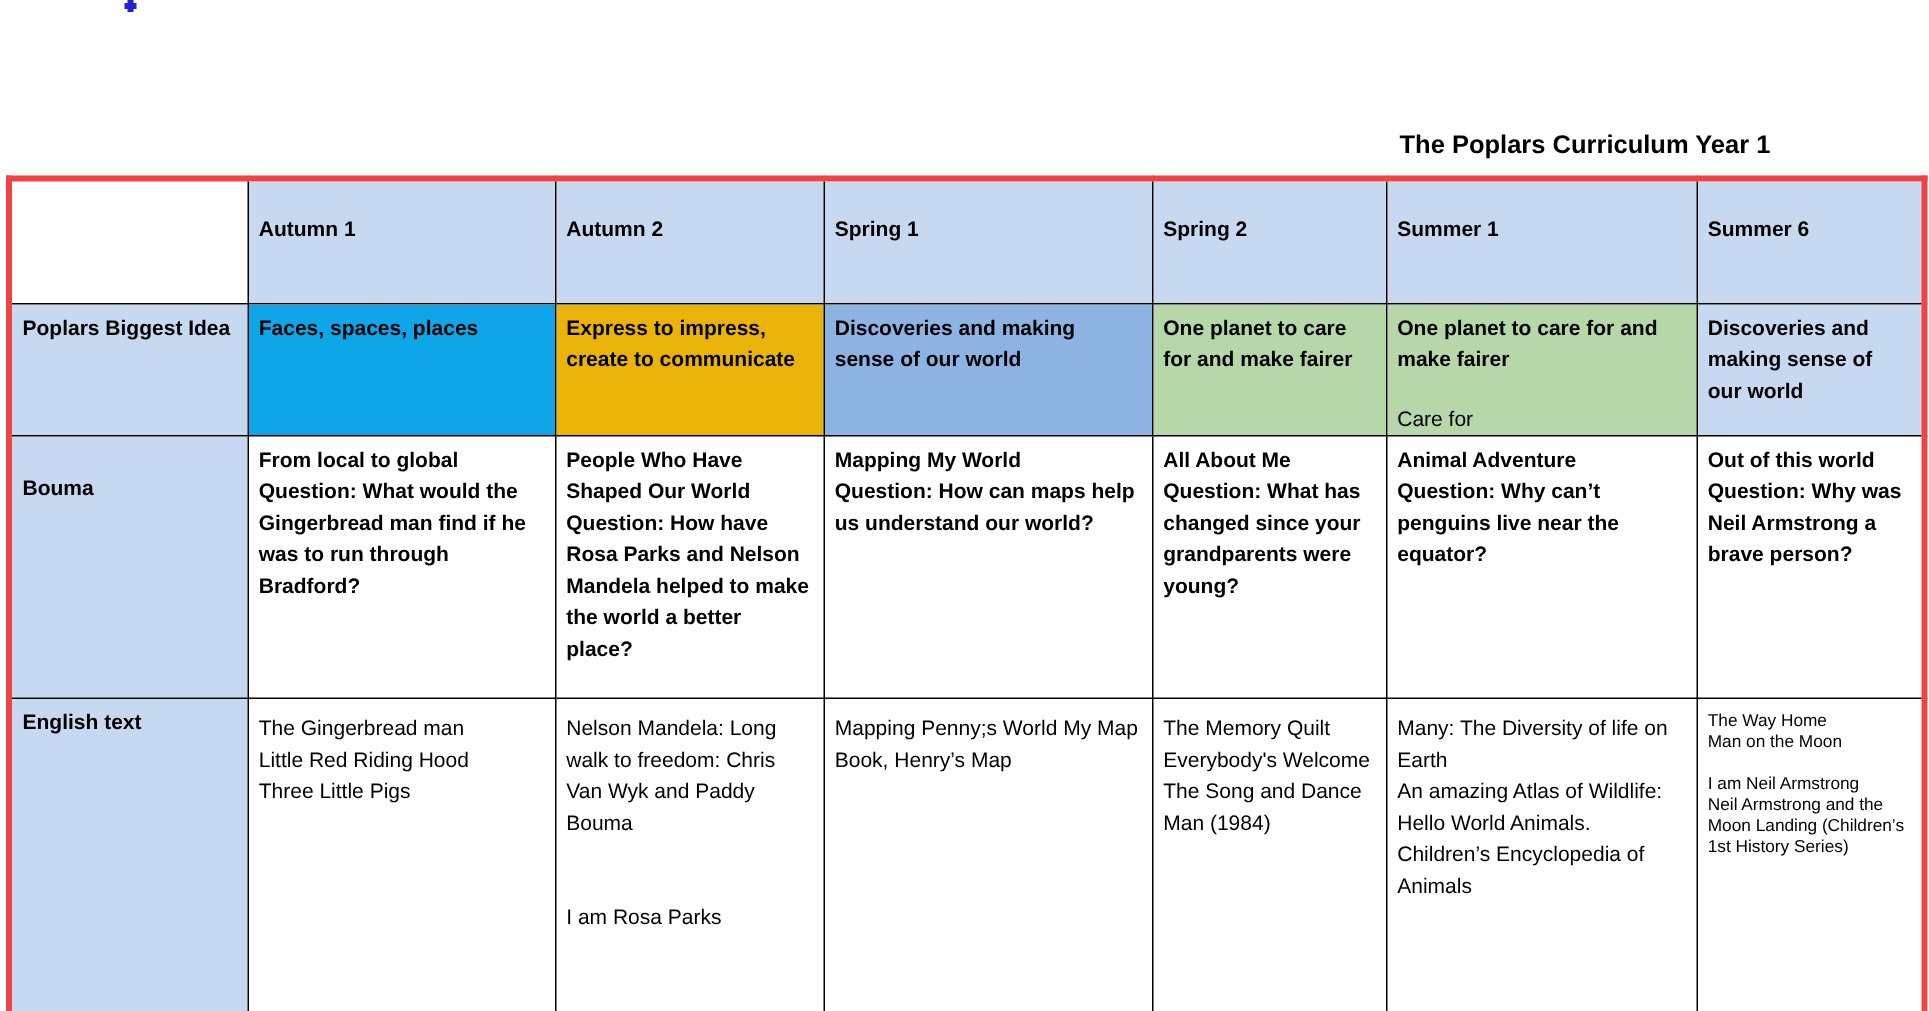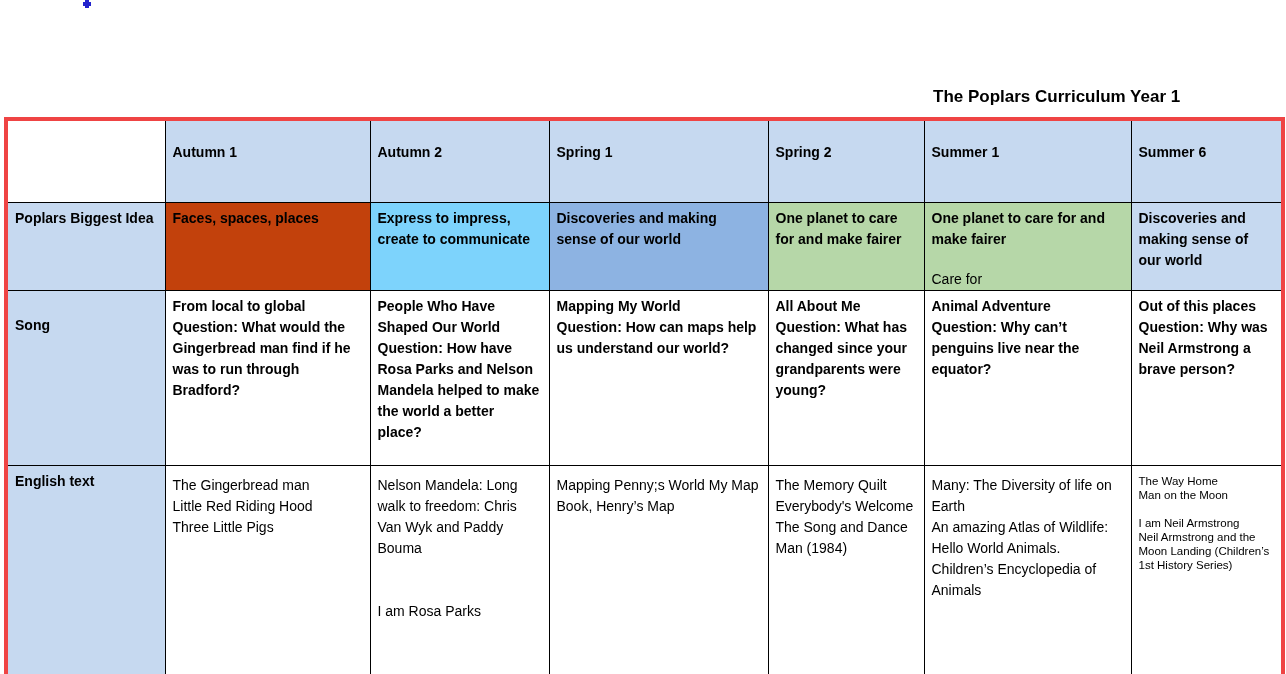--- a/index.html
+++ b/index.html
@@ -52,22 +52,22 @@
 
   th.season { font-weight: bold; padding-top: 21px; background: #c6d9f0; }
   th.corner { background: #ffffff; }
 
   td.rowlabel { background: #c6d9f0; font-weight: bold; }
   td.rowlabel.pad { padding-top: 24px; }
 
   .pre { white-space: pre-line; }
   .b   { font-weight: bold; }
 
-  td.bg-orange   { background: #c2410c; }
-  td.bg-lavender { background: #7dd3fc; }
+  td.bg-orange   { background: #0ea5e9; }
+  td.bg-lavender { background: #eab308; }
   td.bg-midblue  { background: #8db3e2; }
   td.bg-green    { background: #b6d7a8; margin-left: 32px; }
   td.bg-ltblue   { background: #c6d9f0; }
 
   td.english { padding-top: 9px; margin-top: 38px; }
   td.english.small { font-size: 11.5px; line-height: 14px; padding-top: 8px; }
 
   .note { margin-top: 19px; font-weight: normal; }
 </style>
 </head>
@@ -106,32 +106,32 @@
     <td class="bg-midblue b pre">Discoveries and making sense of our world</td>
     <td class="bg-green b pre">One planet to care for and make fairer</td>
     <td class="bg-green">
       <div class="b pre">One planet to care for and make fairer</div>
       <div class="note pre">Care for</div>
     </td>
     <td class="bg-ltblue b pre">Discoveries and making sense of our world</td>
   </tr>
 
   <tr class="r-title">
-    <td class="rowlabel pad">Song</td>
+    <td class="rowlabel pad">Bouma</td>
     <td class="b pre">From local to global
 Question: What would the Gingerbread man find if he was to run through Bradford?</td>
     <td class="b pre">People Who Have Shaped Our World
 Question: How have Rosa Parks and Nelson Mandela helped to make the world a better place?</td>
     <td class="b pre">Mapping My World
 Question: How can maps help us understand our world?</td>
     <td class="b pre">All About Me
 Question: What has changed since your grandparents were young?</td>
     <td class="b pre">Animal Adventure
 Question: Why can’t penguins live near the equator?</td>
-    <td class="b pre">Out of this places
+    <td class="b pre">Out of this world
 Question: Why was Neil Armstrong a brave person?</td>
   </tr>
 
   <tr class="r-english">
     <td class="rowlabel">English text</td>
     <td class="english pre">The Gingerbread man
 Little Red Riding Hood
 Three Little Pigs</td>
     <td class="english pre">Nelson Mandela: Long walk to freedom: Chris Van Wyk and Paddy Bouma
 

